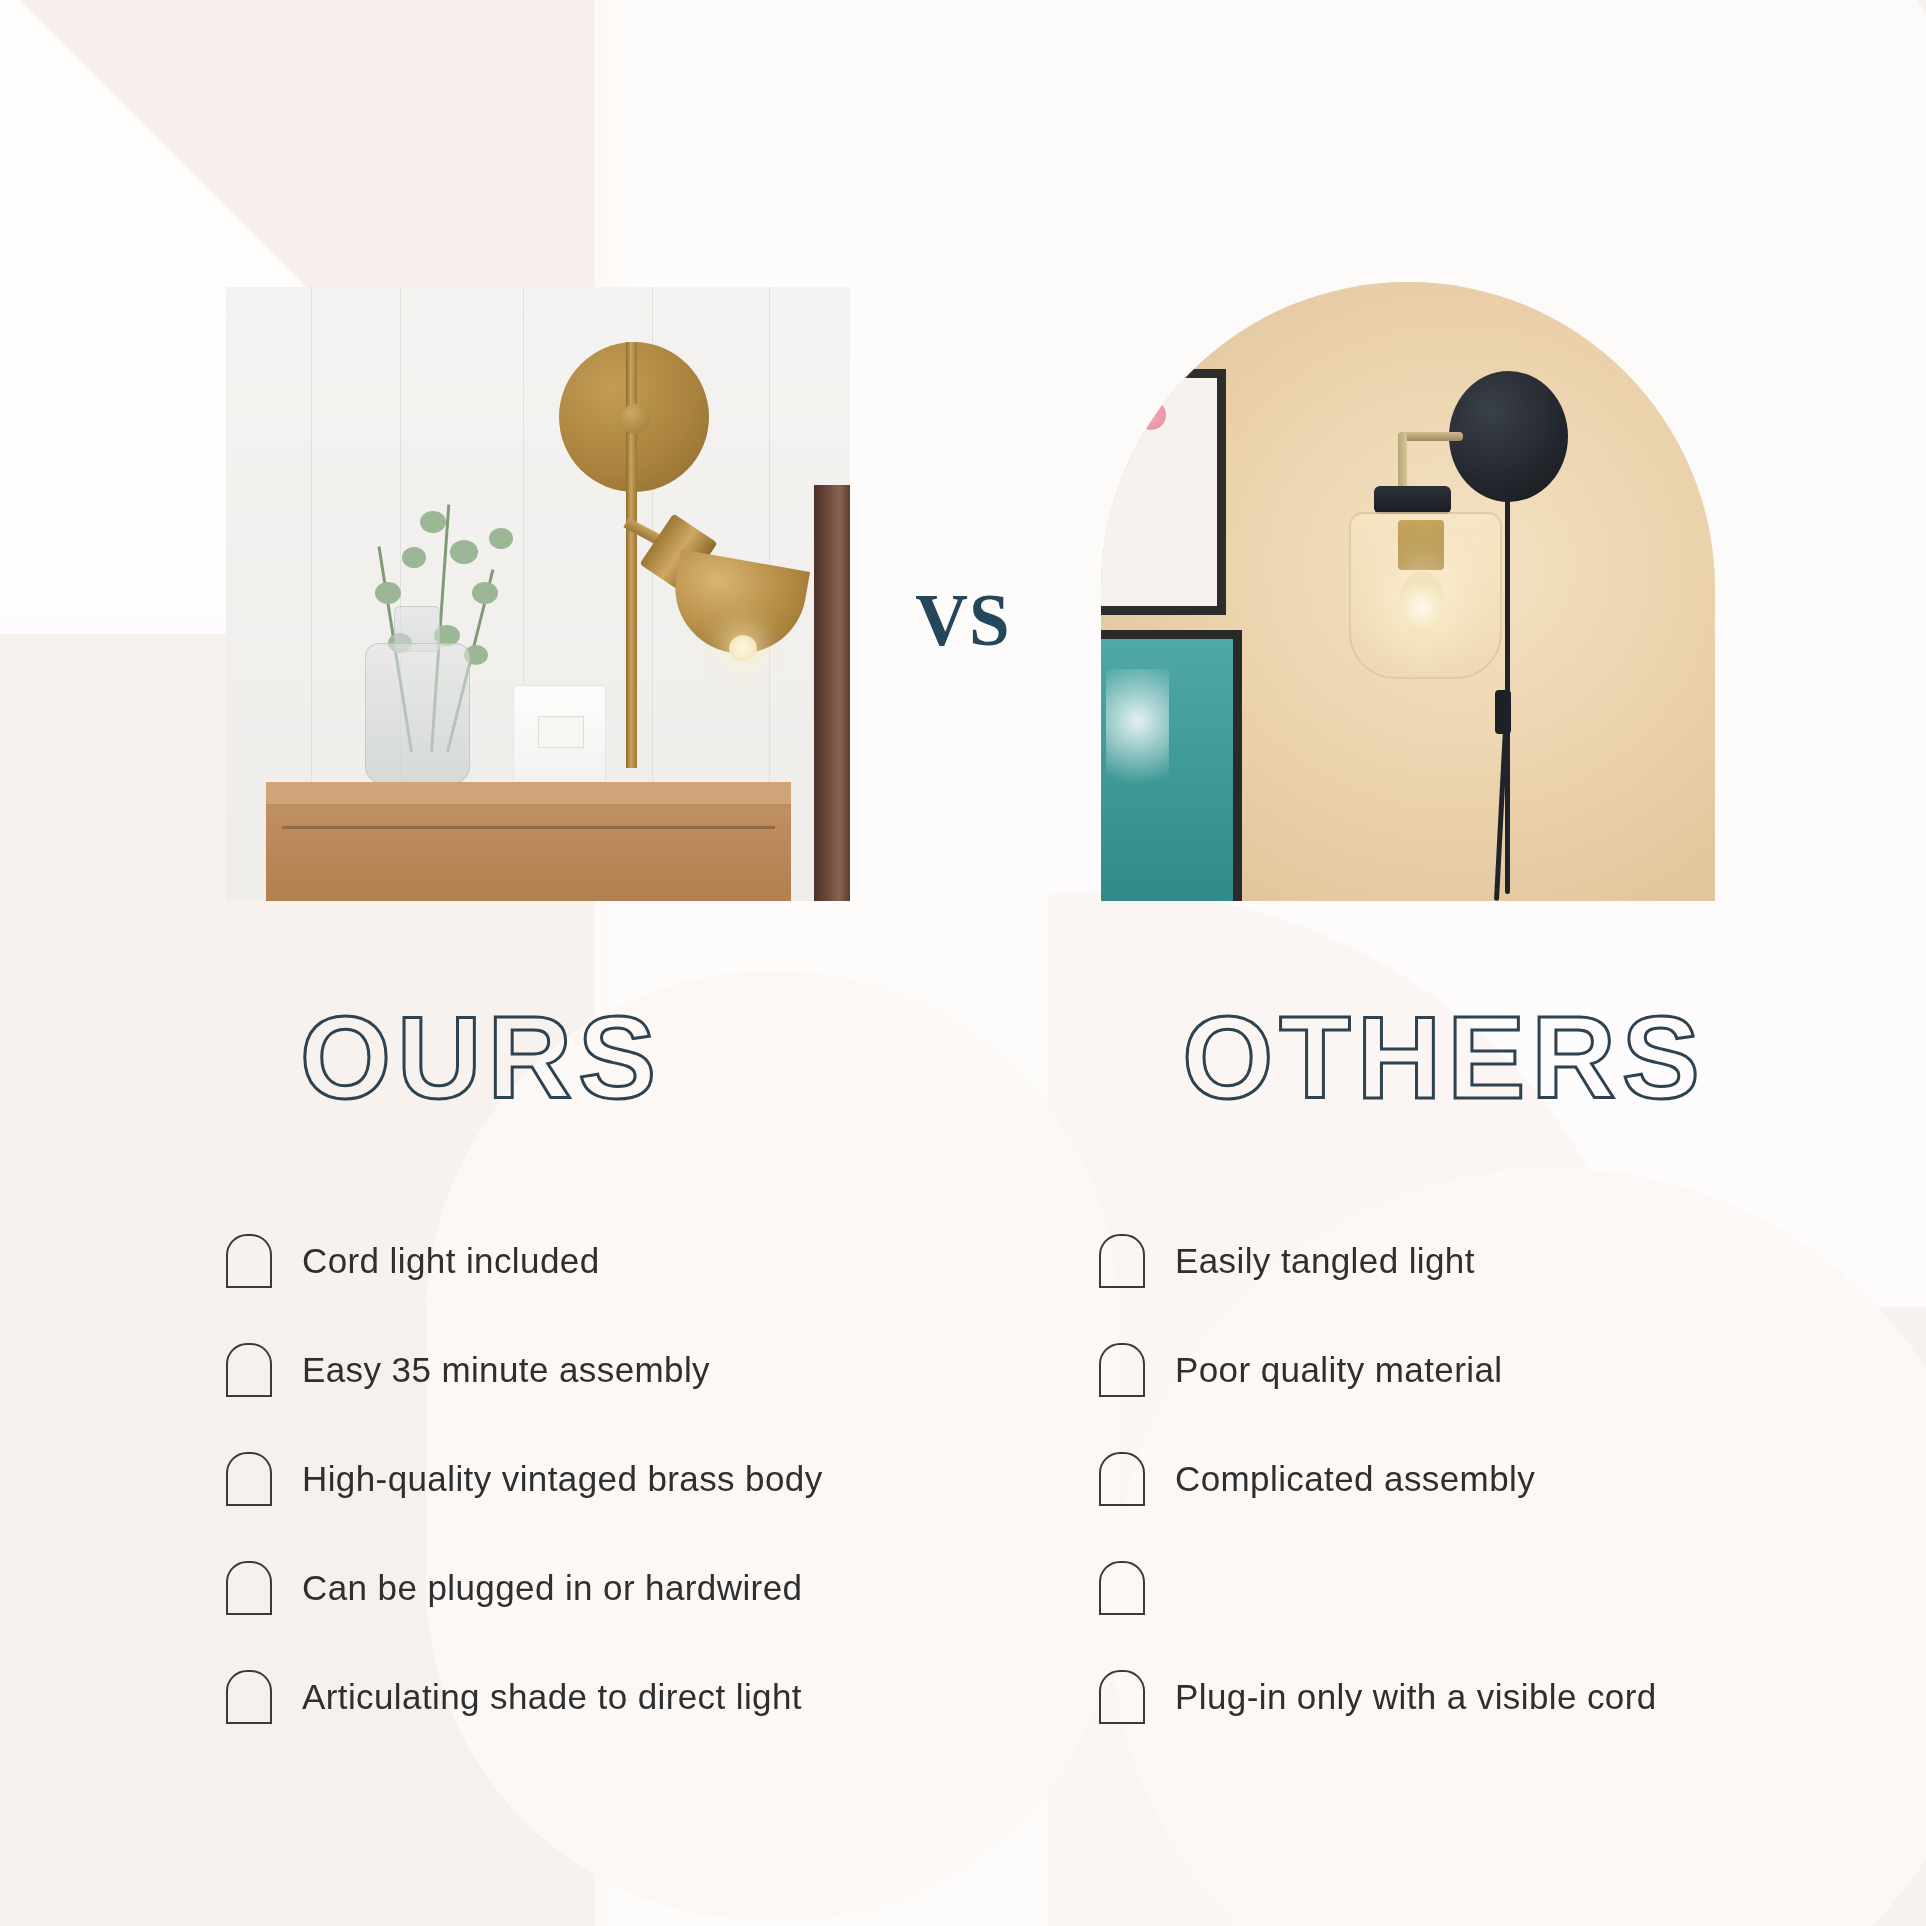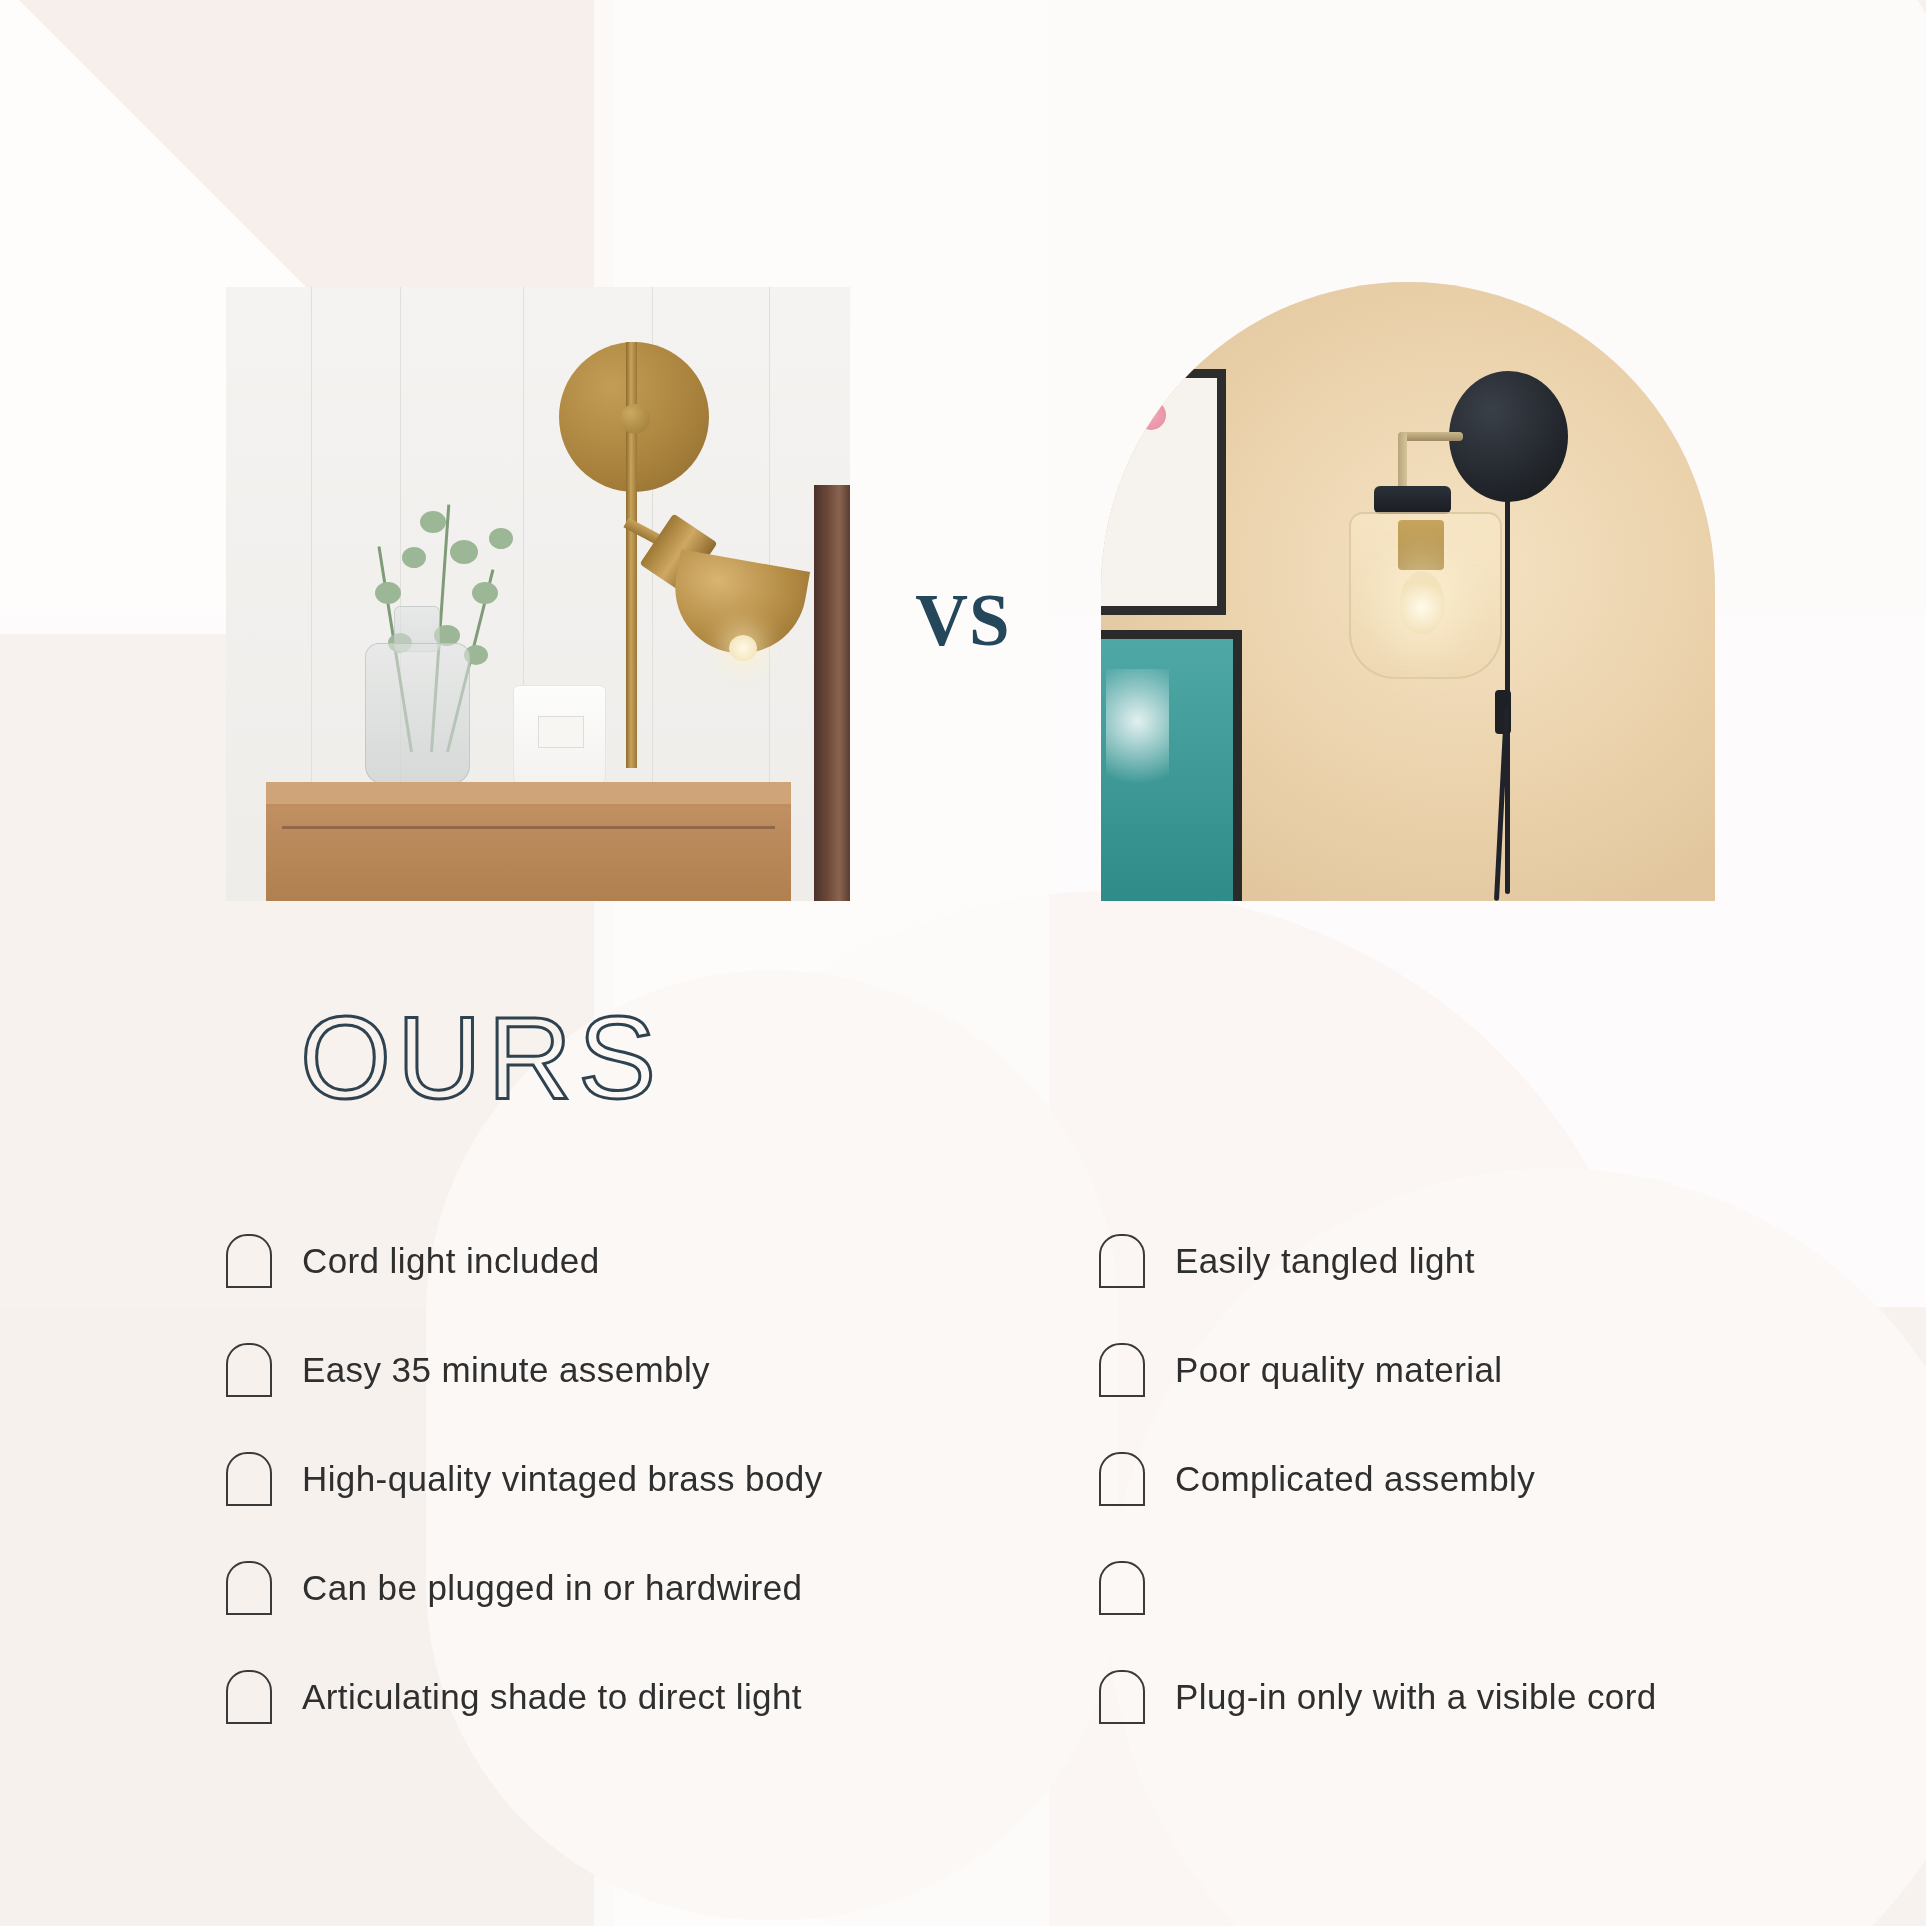--- a/index.html
+++ b/index.html
@@ -116,21 +116,21 @@
   .vs{
     position:absolute;left:871px;top:579px;width:184px;text-align:center;
     font-family:"Liberation Serif", serif;font-size:73px;font-weight:700;
     color:#25475c;letter-spacing:1px;
   }
 
   
   .headings{position:absolute;left:0;top:990px;width:1927px;height:149px;}
   .heading{
     position:absolute;top:0;font-family:"Liberation Sans", sans-serif;
-    font-size:117px;font-weight:400;letter-spacing:6px;
+    font-size:117px;font-weight:700;letter-spacing:6px;
     color:transparent;
     -webkit-text-stroke:3px #2e4250;
     text-shadow:none;
   }
   .heading.ours{left:0;width:962px;text-align:center;}
   .heading.others{left:962px;width:964px;text-align:center;}
 
   
   .col{position:absolute;top:1206px;}
   .col-left{left:226px;width:713px;}
@@ -227,20 +227,21 @@
     <div class="rs-bulb"></div>
     <div class="rs-cord"></div>
     <div class="rs-switch"></div>
     <div class="rs-cord2"></div>
   </div>
 
   <div class="vs">VS</div>
 
   <div class="headings">
     <div class="heading ours">OURS</div>
+    <div class="heading others">OTHERS</div>
   </div>
 
   <div class="col col-left">
     <div class="row">
       <div class="arch"></div>
       <div class="row-text">Cord light included</div>
     </div>
     <div class="row">
       <div class="arch"></div>
       <div class="row-text">Easy 35 minute assembly</div>

